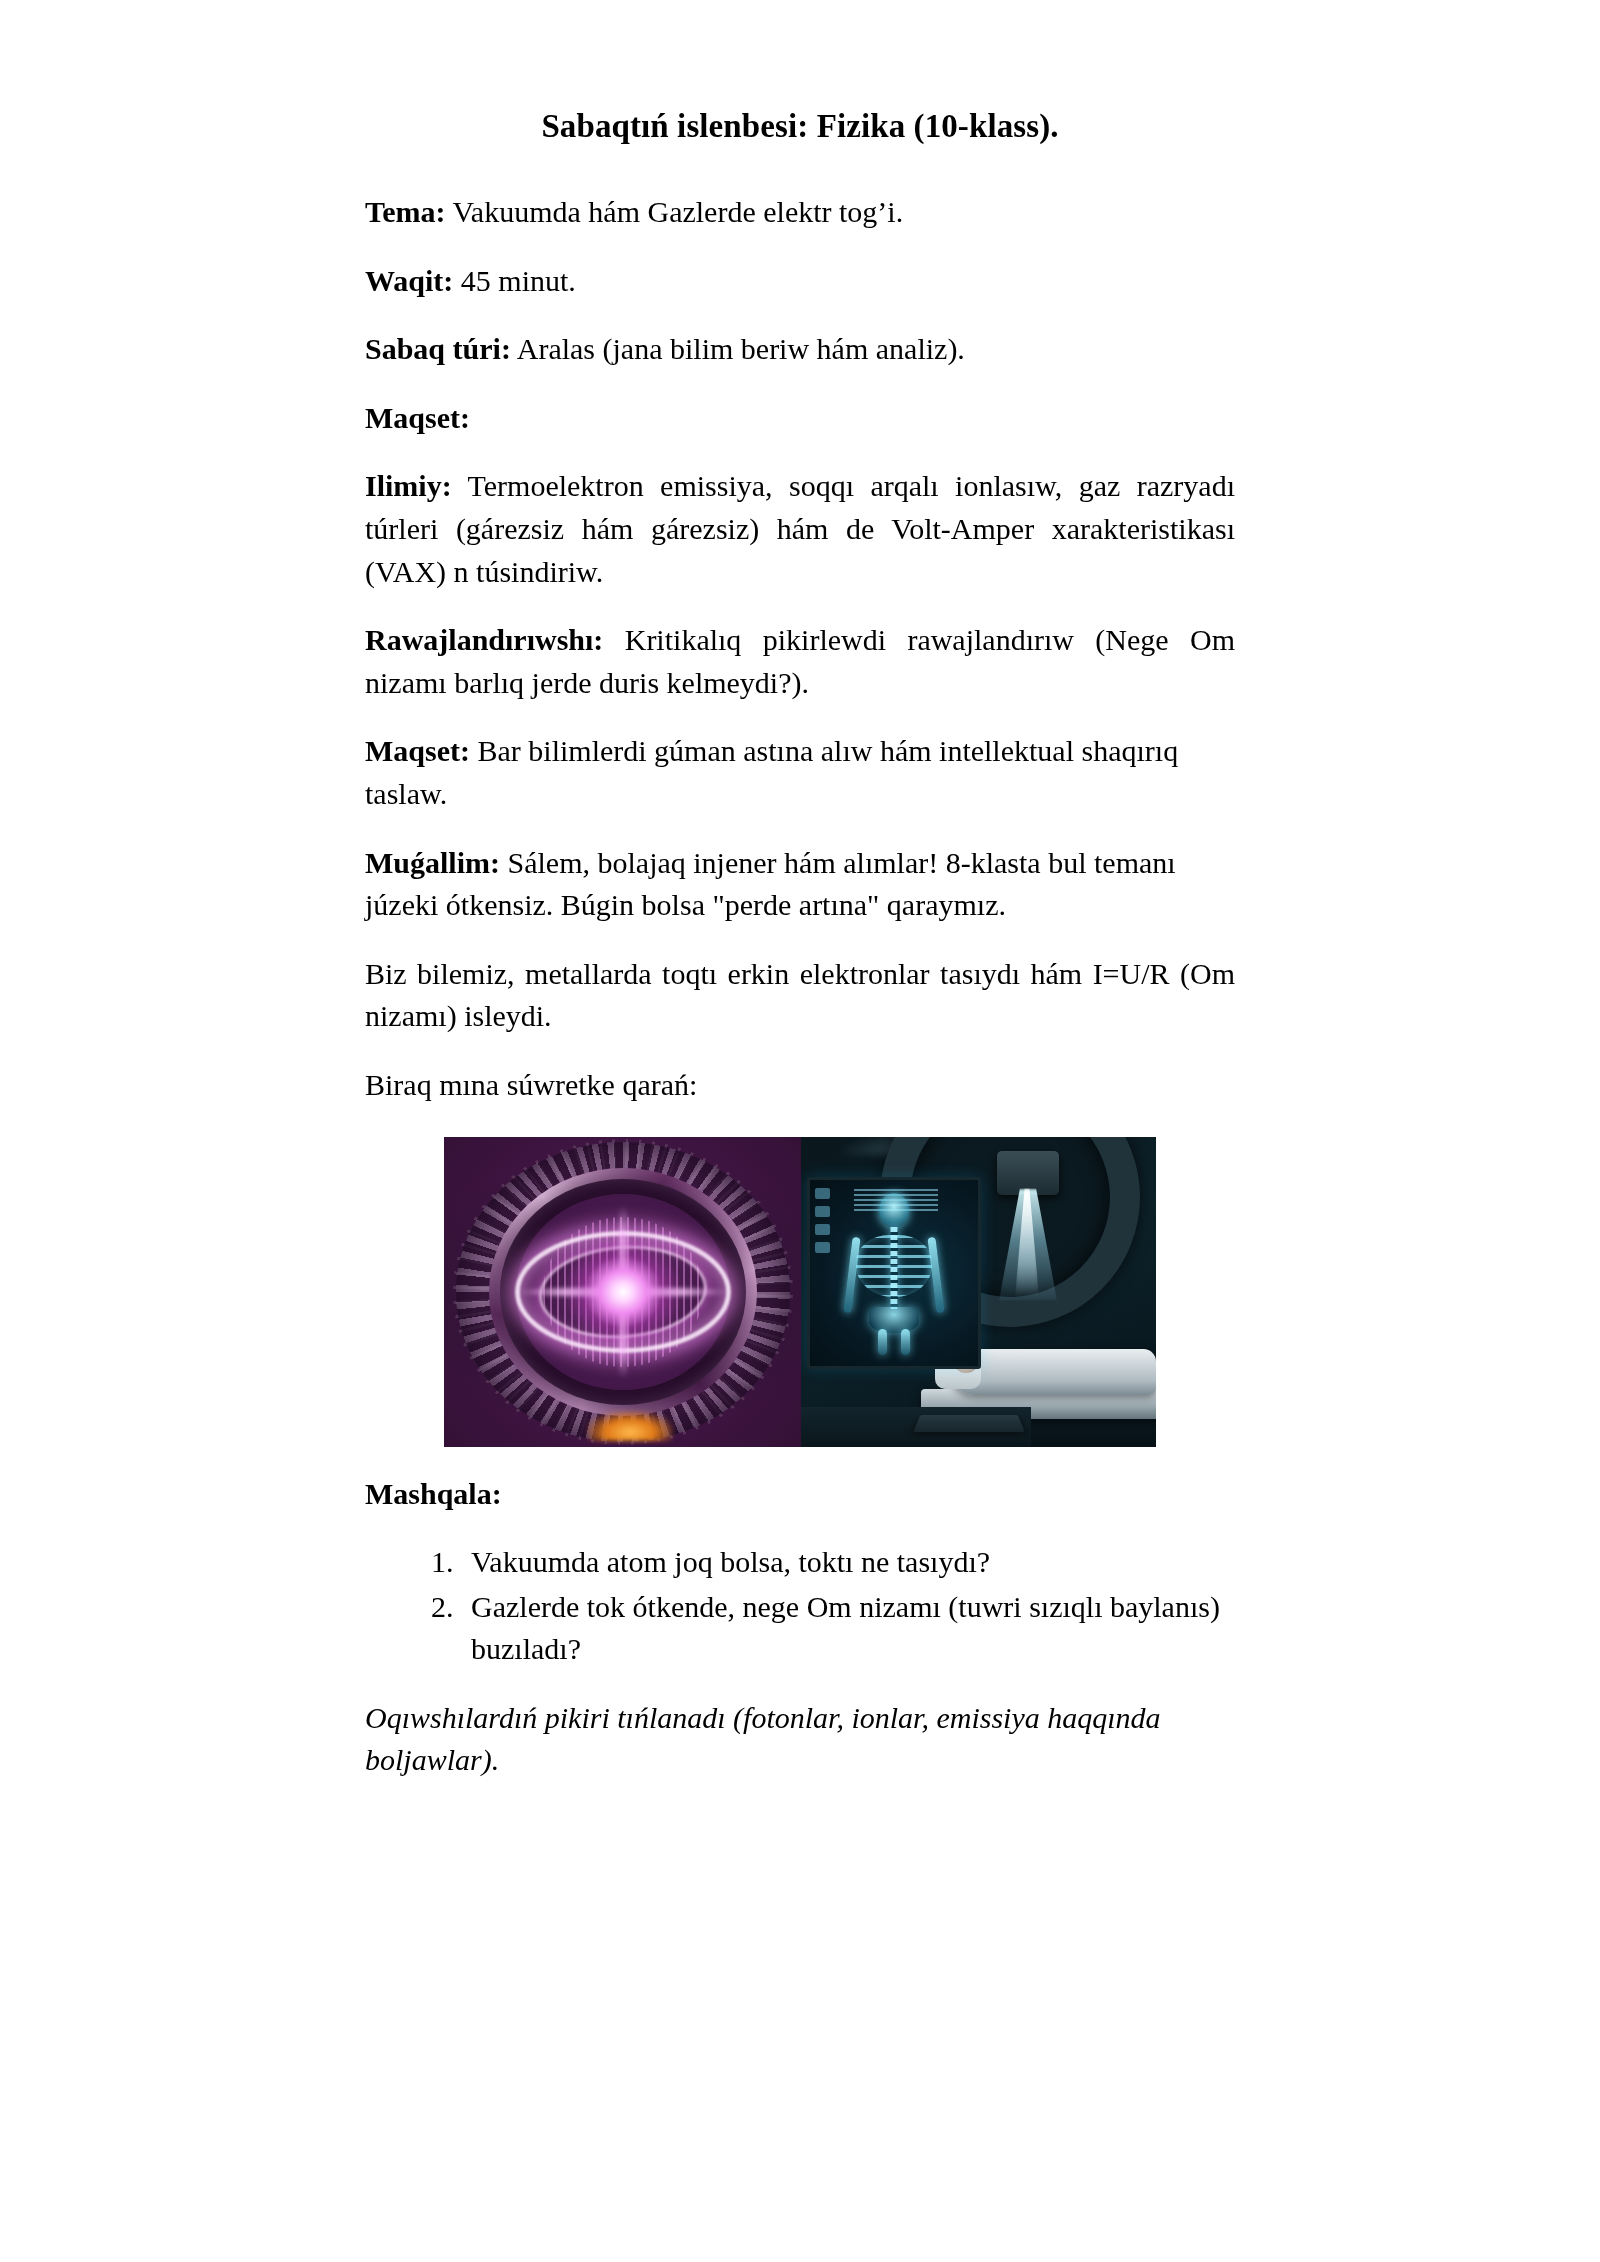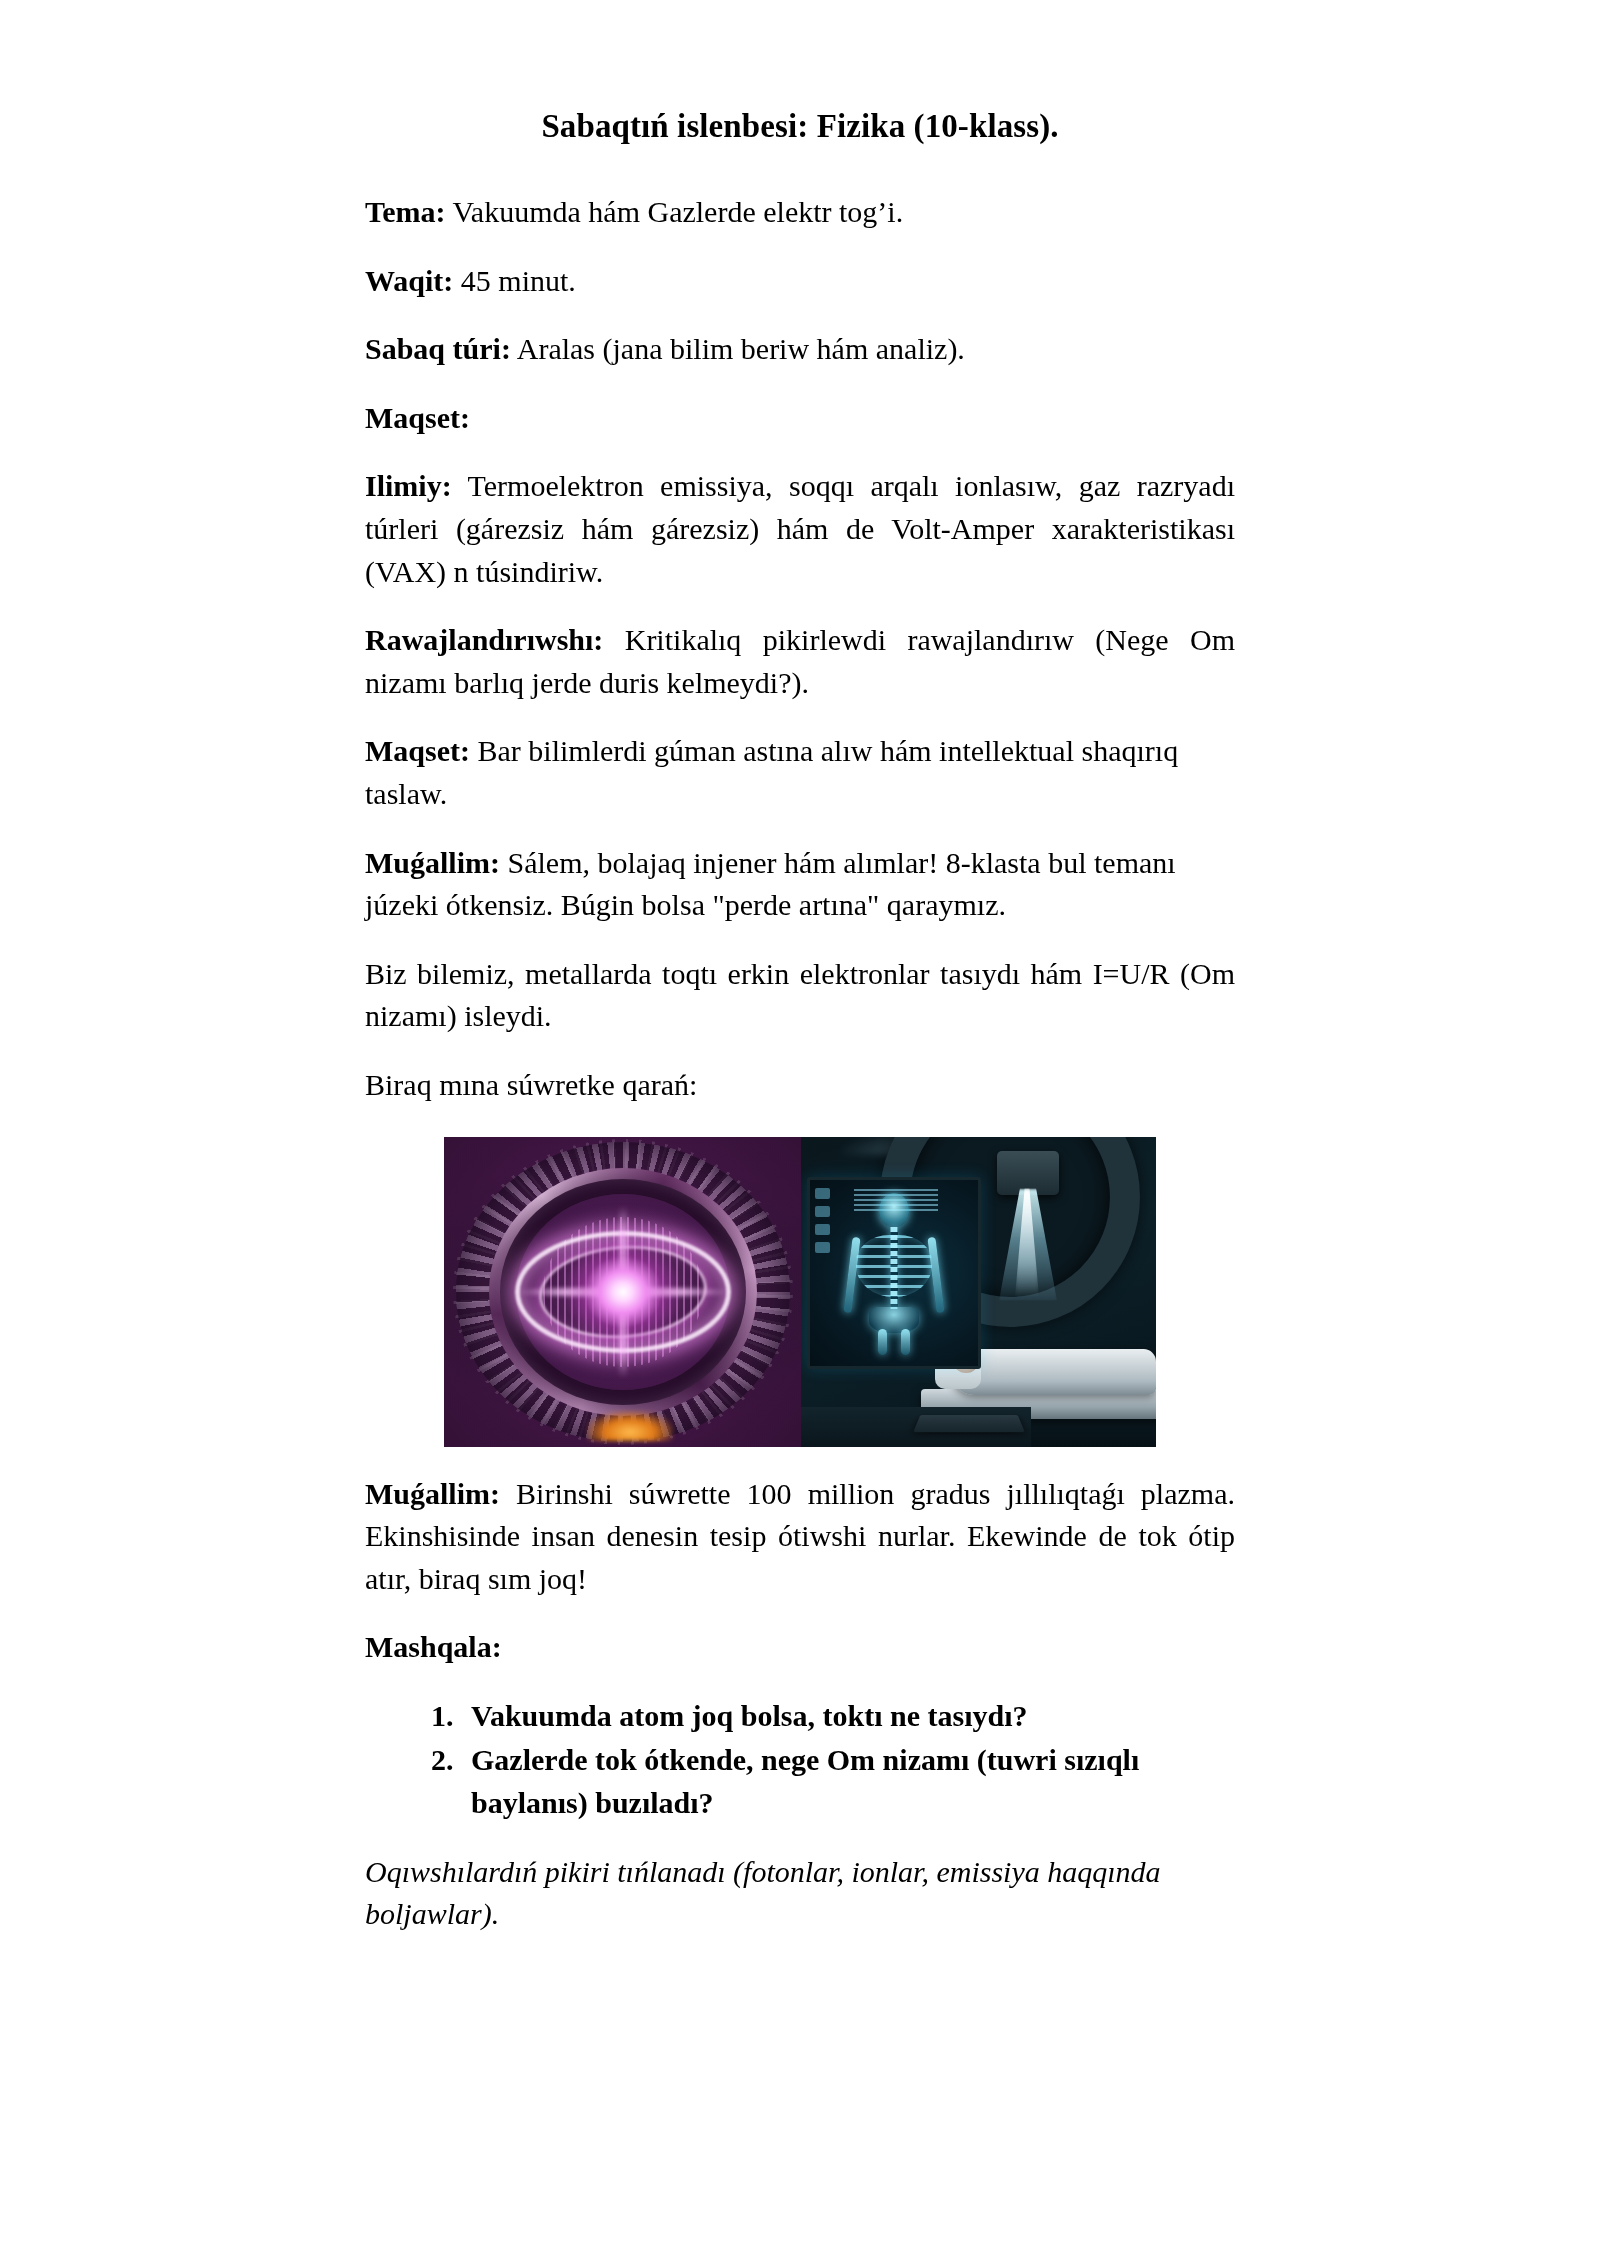--- a/index.html
+++ b/index.html
@@ -395,21 +395,20 @@
   
   ol.qlist {
     font-size: 30px;
     line-height: 1.42;
     margin: 0 0 26px 0;
     padding-left: 96px;
   }
   ol.qlist li {
     margin-bottom: 2px;
     padding-left: 10px;
-    font-weight: bold;
   }
   p.italic {
     font-size: 30px;
     line-height: 1.42;
     margin: 26px 0 0 0;
     font-style: italic;
   }
 </style>
 </head>
 <body>
@@ -488,21 +487,20 @@
             <div class="xs-arm-r"></div>
             <div class="xs-leg-l"></div>
             <div class="xs-leg-r"></div>
           </div>
         </div>
       </div>
 
     </div>
   </div>
 
-  <p class="para"><span class="b">Muǵallim:</span><span> Birinshi súwrette 100 million gradus jıllılıqtaǵı plazma. Ekinshisinde insan denesin tesip ótiwshi nurlar. Ekewinde de tok ótip atır, biraq sım joq!</span></p>
 
   <p class="section-head">Mashqala:</p>
 
   <ol class="qlist">
     <li>Vakuumda atom joq bolsa, toktı ne tasıydı?</li>
     <li>Gazlerde tok ótkende, nege Om nizamı (tuwri sızıqlı baylanıs) buzıladı?</li>
   </ol>
 
   <p class="italic">Oqıwshılardıń pikiri tıńlanadı (fotonlar, ionlar, emissiya haqqında boljawlar).</p>
 

